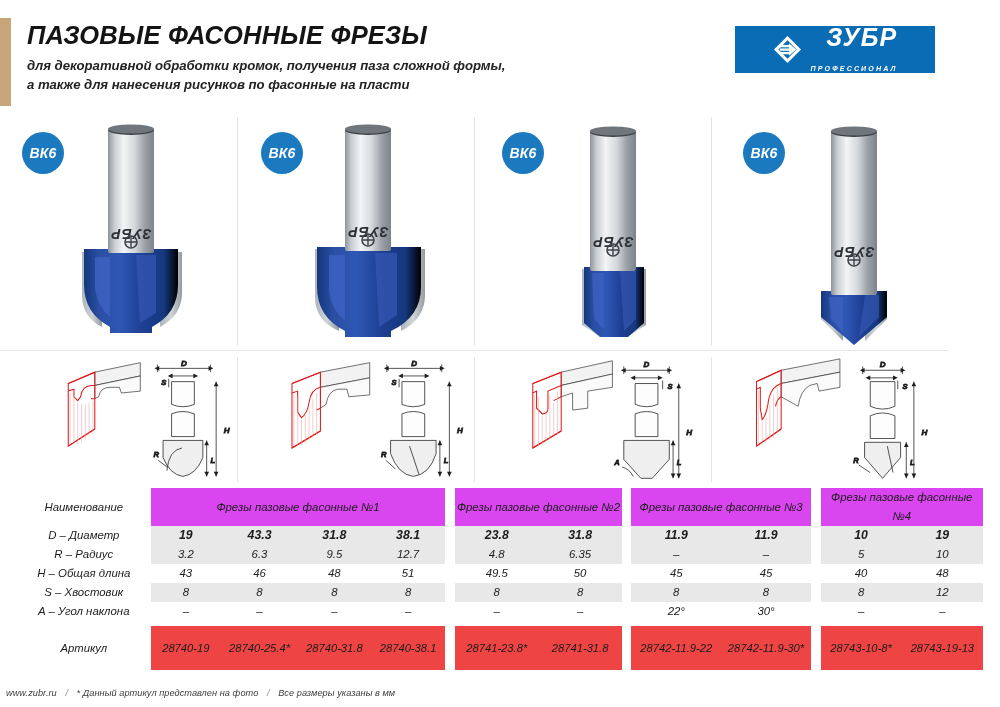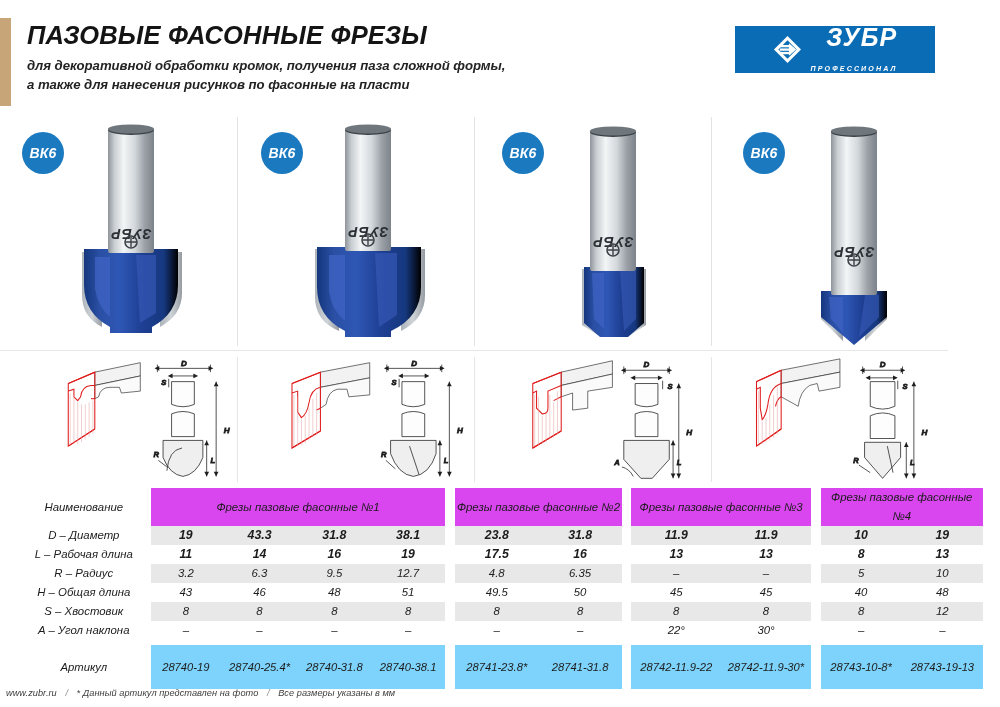--- a/index.html
+++ b/index.html
@@ -169,21 +169,21 @@
     color: #1c1c1c;
     background: transparent !important;
   }
   th.lbl { font-weight: 400; }
   tr.shade td.val { background: #e8e8e8; }
   tr.plain td.val { background: #ffffff; }
   td.val.bold { font-weight: 700; font-size: 12.3px; margin-left: 48px; }
   td.gap, th.gap { background: #ffffff !important; width: 9px; }
 
   tr.art td.val {
-    background: #7dd3fc;
+    background: #ef4444;
     height: 44px;
     line-height: 44px;
     font-size: 11.2px;
   }
   tr.art td.lbl { font-size: 11.3px; }
   tr.spacer td { height: 5px; background: #fff !important; }
 
   .footer {
     position: absolute;
     left: 6px; top: 688px;
@@ -566,36 +566,20 @@
           <td class="val bold">23.8</td>
           <td class="val bold">31.8</td>
           <td class="gap"></td>
           <td class="val bold">11.9</td>
           <td class="val bold">11.9</td>
           <td class="gap"></td>
           <td class="val bold">10</td>
           <td class="val bold">19</td>
         </tr>
 
-        <tr class="plain">
-          <td class="lbl">L – Рабочая длина</td>
-          <td class="val bold">11</td>
-          <td class="val bold">14</td>
-          <td class="val bold">16</td>
-          <td class="val bold">19</td>
-          <td class="gap"></td>
-          <td class="val bold">17.5</td>
-          <td class="val bold">16</td>
-          <td class="gap"></td>
-          <td class="val bold">13</td>
-          <td class="val bold">13</td>
-          <td class="gap"></td>
-          <td class="val bold">8</td>
-          <td class="val bold">13</td>
-        </tr>
 
         <tr class="shade">
           <td class="lbl">R – Радиус</td>
           <td class="val">3.2</td>
           <td class="val">6.3</td>
           <td class="val">9.5</td>
           <td class="val">12.7</td>
           <td class="gap"></td>
           <td class="val">4.8</td>
           <td class="val">6.35</td>

